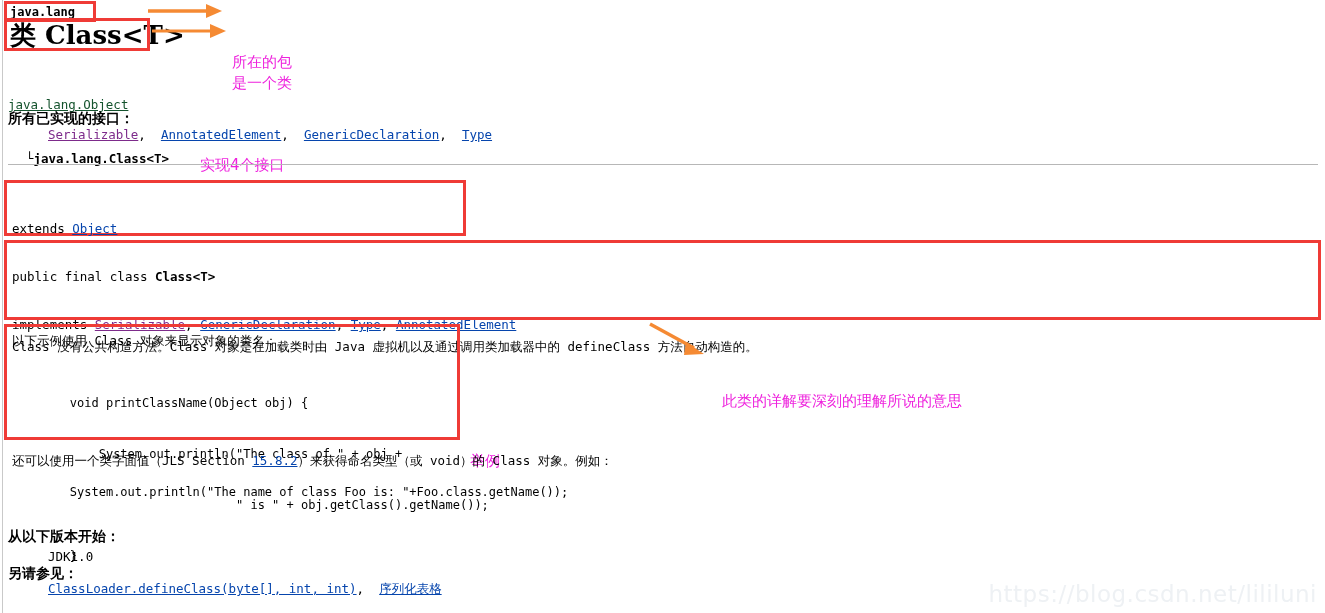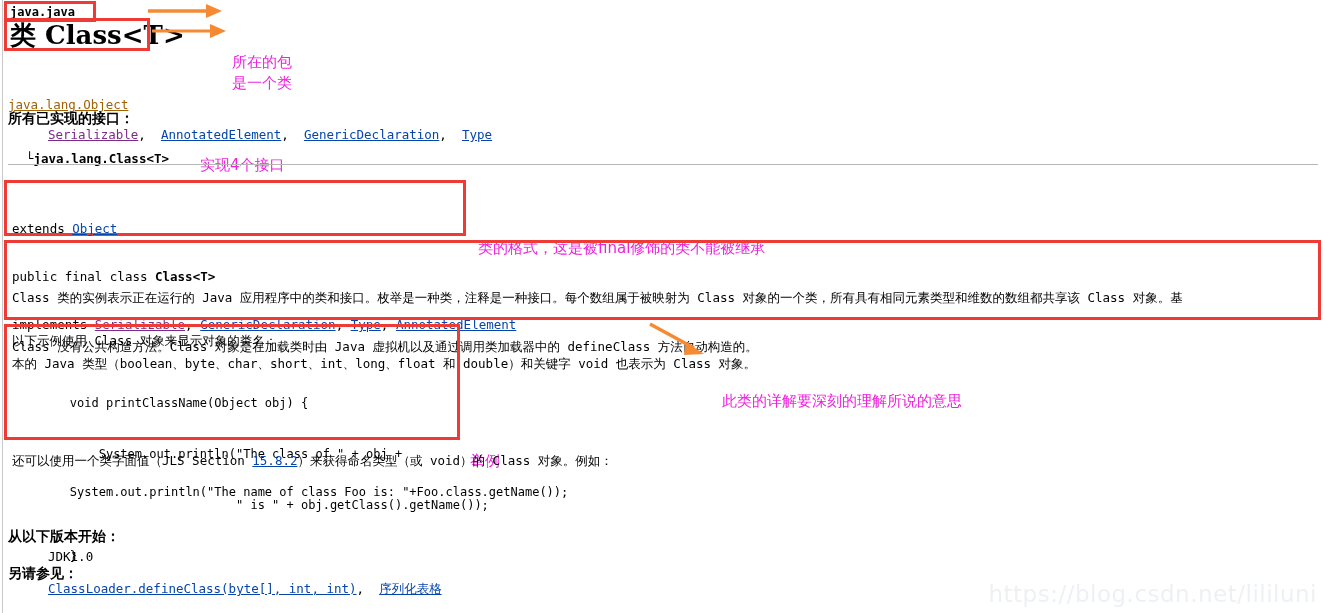--- a/index.html
+++ b/index.html
@@ -72,21 +72,21 @@
     font-family: "DejaVu Serif", serif;
     font-size: 26px;
     font-weight: bold;
     white-space: pre;
   }
   .tree {
     font-family: "DejaVu Sans Mono", monospace;
     font-size: 12.5px;
     line-height: 18px;
   }
-  .tree .l1 a { color: #a16207; text-decoration: underline; margin-top: 36px; }
+  .tree .l1 a { color: #14532d; text-decoration: underline; margin-top: 36px; }
   .tree .l2 { font-weight: bold; padding-left: 18px; }
   .sechead {
     font-family: "DejaVu Sans", sans-serif;
     font-weight: bold;
     font-size: 14px;
   }
   .iface {
     font-family: "DejaVu Sans Mono", monospace;
     font-size: 12.5px;
   }
@@ -120,21 +120,21 @@
     user-select: none;
   }
 </style>
 </head>
 <body>
 
 <div id="page">
 
   <div class="frame-rule"></div>
 
-  <div class="blk pkg" style="left:10px; top:5px;">java.java</div>
+  <div class="blk pkg" style="left:10px; top:5px;">java.lang</div>
   <div class="redbox" style="left:4px; top:1px; width:92px; height:21px;"></div>
 
   <div class="blk title" style="left:10px; top:18px;">类 Class&lt;T&gt;</div>
   <div class="redbox" style="left:4px; top:18px; width:146px; height:33px;"></div>
 
   <svg class="arrow" style="left:148px; top:2px;" width="80" height="18" viewBox="0 0 80 18">
     <path d="M0 9 L62 9" stroke="#f58a33" stroke-width="3.5" fill="none"></path>
     <path d="M58 2 L74 9 L58 16 Z" fill="#f58a33"></path>
   </svg>
   <svg class="arrow" style="left:152px; top:22px;" width="80" height="18" viewBox="0 0 80 18">
@@ -159,28 +159,23 @@
   <div class="hrule"></div>
 
   <div class="redbox" style="left:4px; top:180px; width:462px; height:56px;"></div>
 
   <div class="blk decl" style="left:12px; top:189px;">
     <div><span>extends </span><a class="lnk" href="#">Object</a></div>
     <div><span>public final class </span><b>Class&lt;T&gt;</b></div>
     <div><span>implements </span><a class="lnk visited" href="#">Serializable</a>,&nbsp;<a class="lnk" href="#">GenericDeclaration</a>,&nbsp;<a class="lnk" href="#">Type</a>,&nbsp;<a class="lnk" href="#">AnnotatedElement</a></div>
   </div>
 
-  <div class="note" style="left:478px; top:190px;">类的格式，这是被final修饰的类不能被继承</div>
 
   <div class="redbox" style="left:4px; top:240px; width:1317px; height:80px;"></div>
 
-  <div class="blk para" style="left:12px; top:243px; width:1300px;">
-    <div>Class 类的实例表示正在运行的 Java 应用程序中的类和接口。枚举是一种类，注释是一种接口。每个数组属于被映射为 Class 对象的一个类，所有具有相同元素类型和维数的数组都共享该 Class 对象。基</div>
-    <div>本的 Java 类型（boolean、byte、char、short、int、long、float 和 double）和关键字 void 也表示为 Class 对象。</div>
-  </div>
   <div class="blk para" style="left:12px; top:292px; width:1300px;">
     <div>Class 没有公共构造方法。Class 对象是在加载类时由 Java 虚拟机以及通过调用类加载器中的 defineClass 方法自动构造的。</div>
   </div>
 
   <div class="redbox" style="left:4px; top:324px; width:456px; height:116px;"></div>
 
   <div class="blk para" style="left:12px; top:330px;">以下示例使用 Class 对象来显示对象的类名：</div>
 
   <div class="blk code" style="left:12px; top:361px;">
     <div>        void printClassName(Object obj) {</div>

